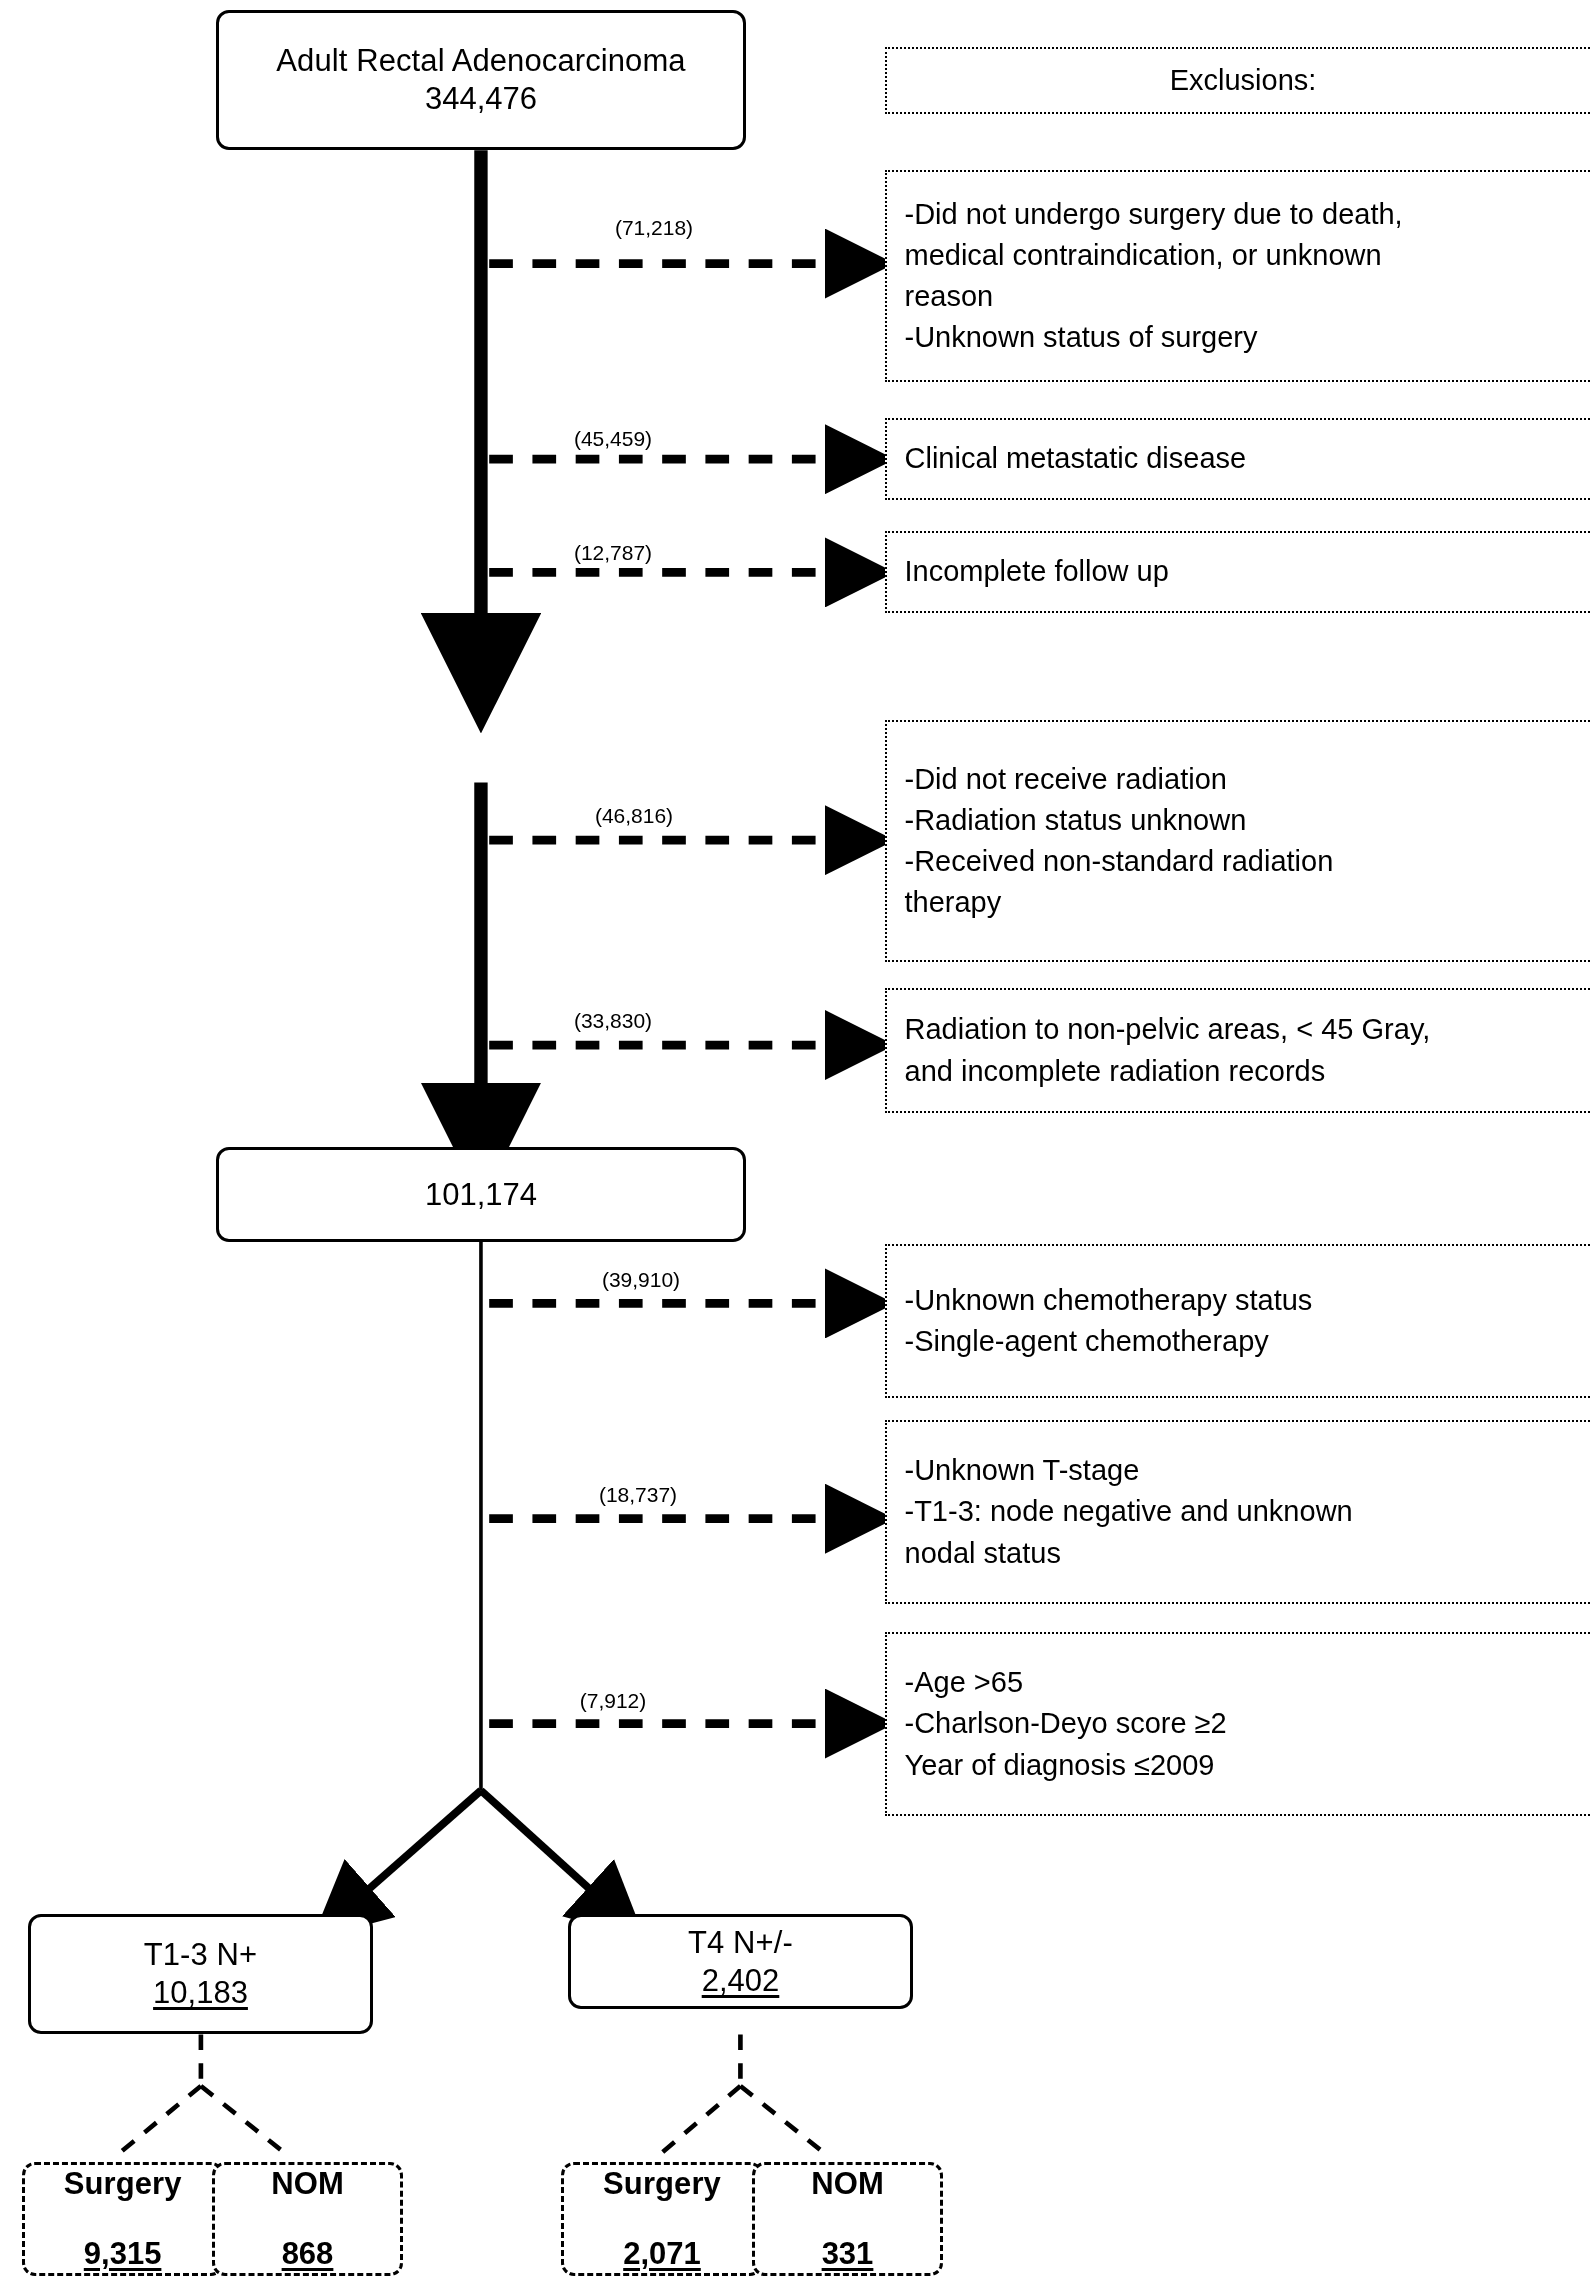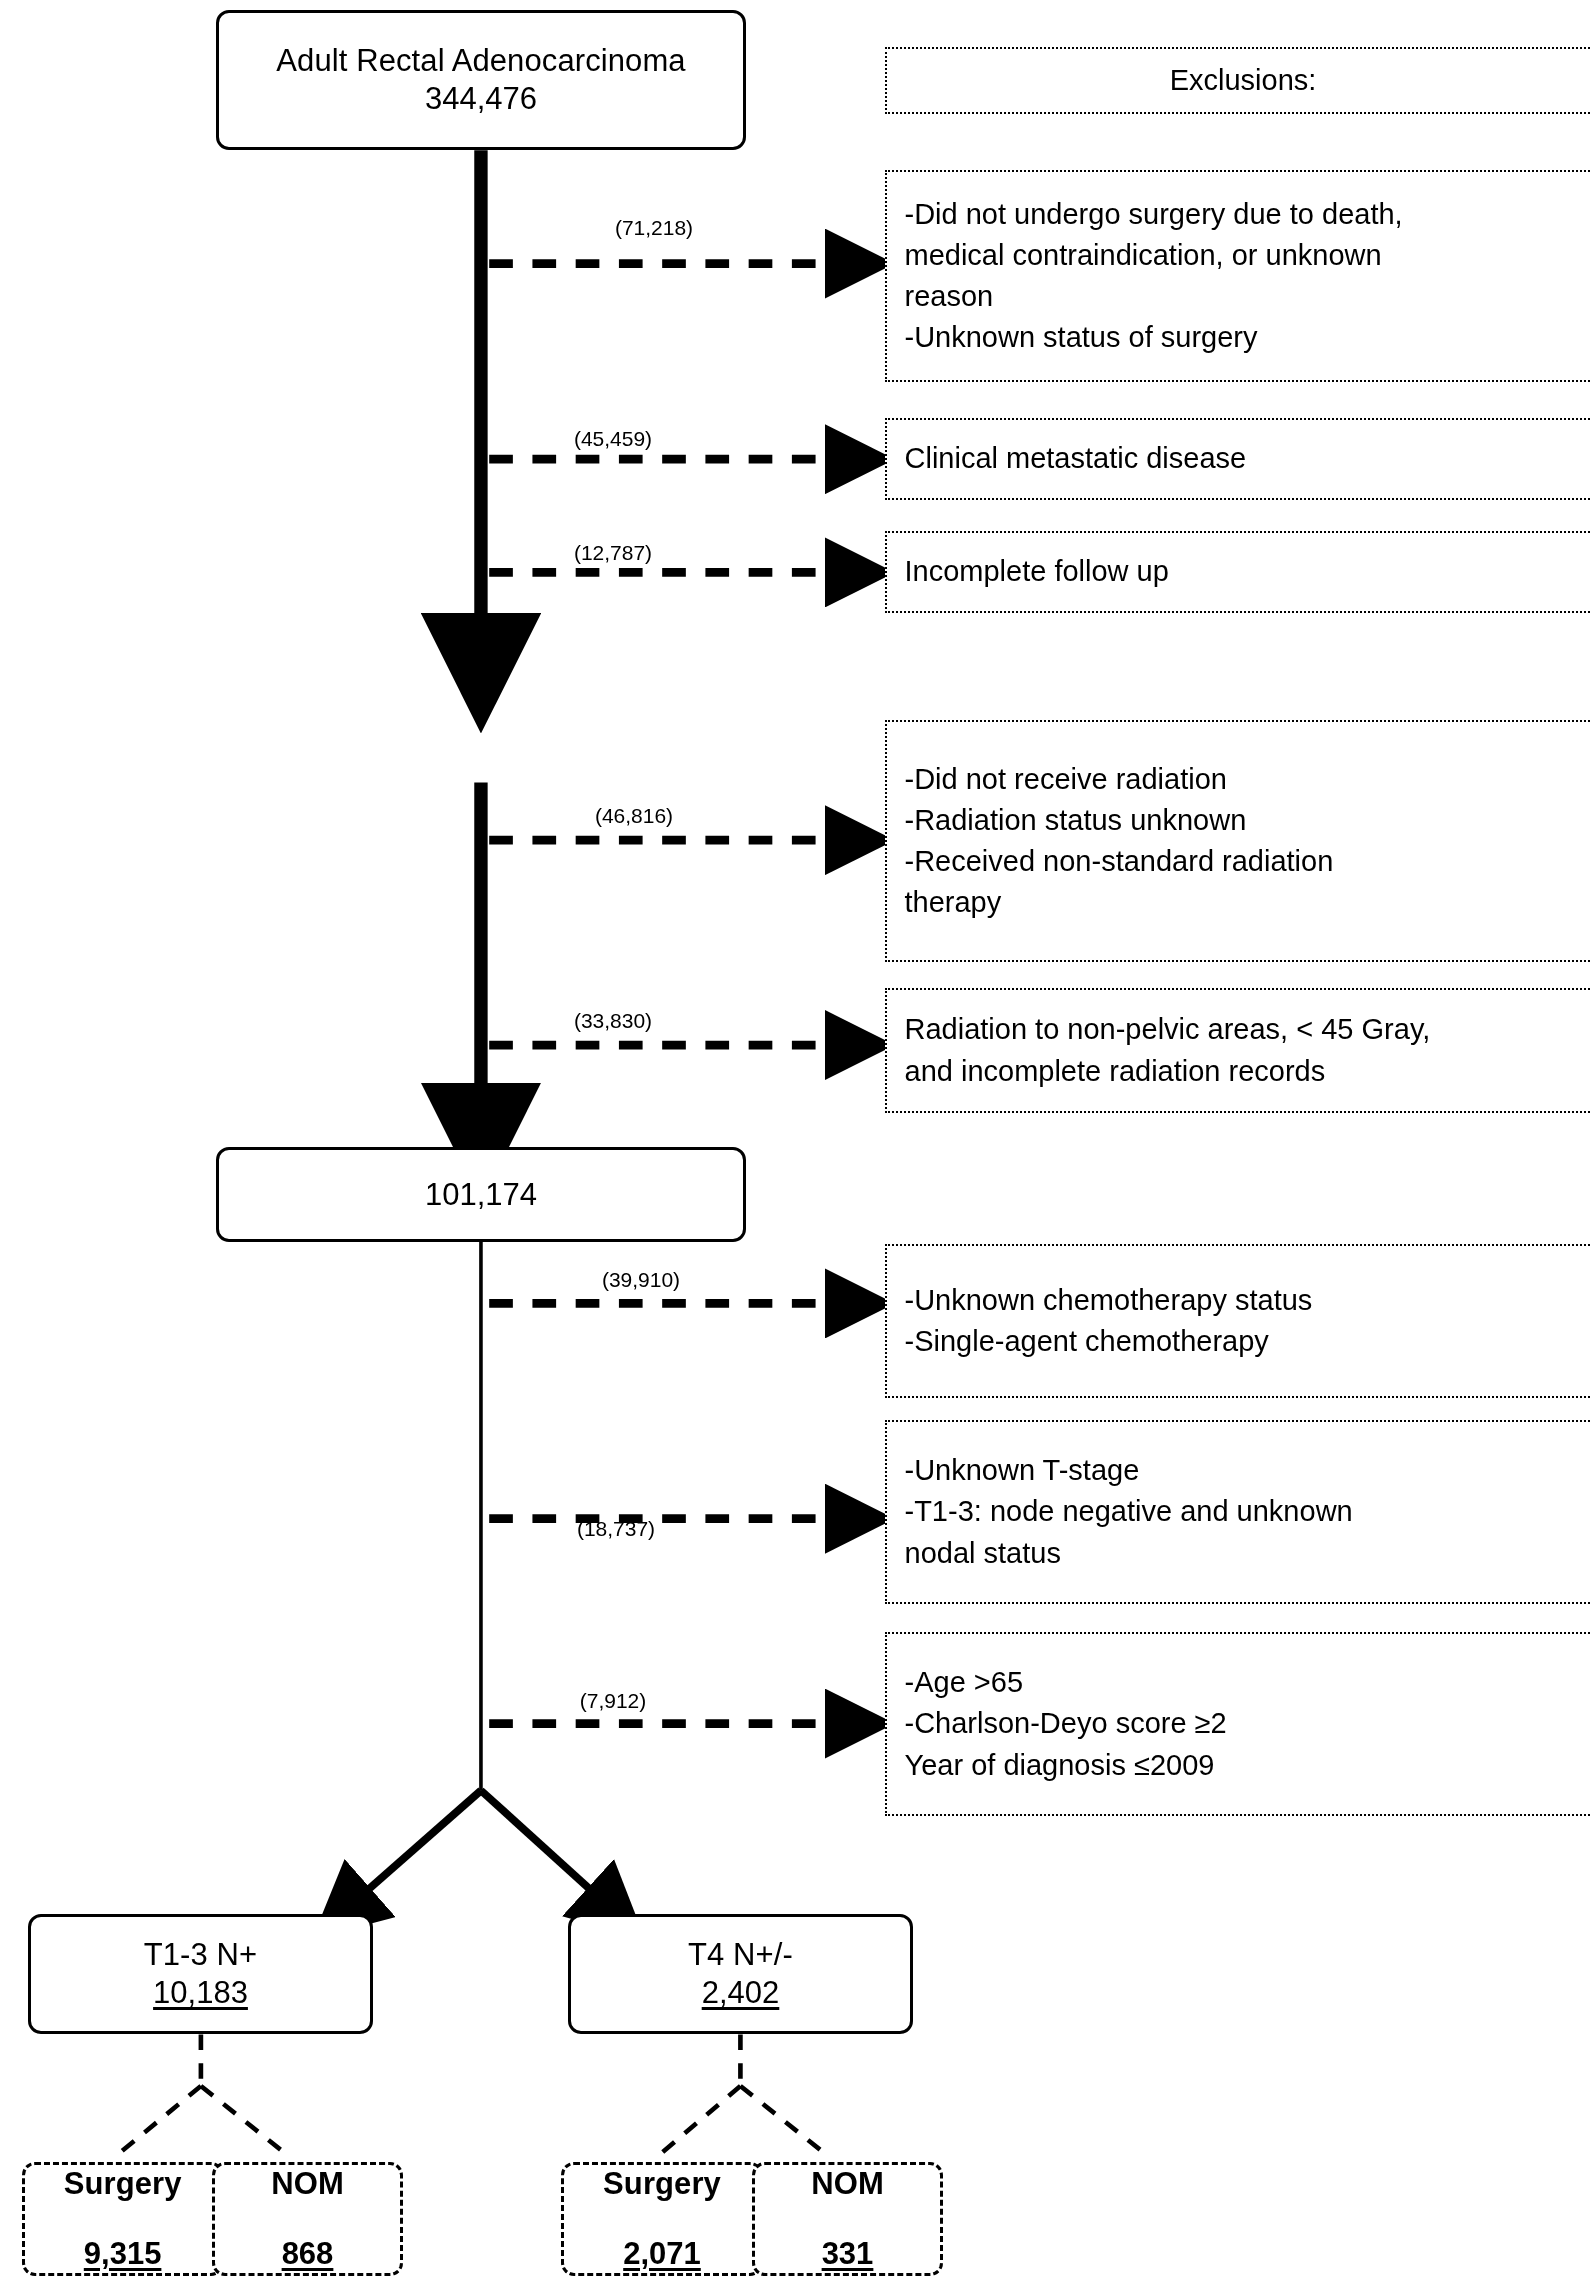--- a/index.html
+++ b/index.html
@@ -87,21 +87,21 @@
 
   <div class="node solid-box" style="left:216px;top:1147px;width:530px;height:95px;">
     <div class="count-line">101,174</div>
   </div>
 
   <div class="node solid-box" style="left:28px;top:1914px;width:345px;height:120px;">
     <div class="title-line">T1-3 N+</div>
     <div class="count-line count-underline">10,183</div>
   </div>
 
-  <div class="node solid-box" style="left:568px;top:1914px;width:345px;height:120px;">
+  <div class="node solid-box" style="left:568px;top:1914px;width:345px;height:95px;">
     <div class="title-line">T4 N+/-</div>
     <div class="count-line count-underline">2,402</div>
   </div>
 
   <div class="node dashed-box" style="left:21.6px;top:2162px;width:202px;height:114px;">
     <div class="title-line bold">Surgery</div>
     <div class="count-line bold count-underline">9,315</div>
   </div>
 
   <div class="node dashed-box" style="left:212px;top:2162px;width:191px;height:114px;">
@@ -166,17 +166,17 @@
     <div>-Charlson-Deyo score ≥2</div>
     <div>Year of diagnosis ≤2009</div>
   </div>
 
   <div class="wire-label" style="left:556px;top:216px;width:196px;">(71,218)</div>
   <div class="wire-label" style="left:515px;top:427px;width:196px;">(45,459)</div>
   <div class="wire-label" style="left:515px;top:541px;width:196px;">(12,787)</div>
   <div class="wire-label" style="left:536px;top:804px;width:196px;">(46,816)</div>
   <div class="wire-label" style="left:515px;top:1009px;width:196px;">(33,830)</div>
   <div class="wire-label" style="left:543px;top:1268px;width:196px;">(39,910)</div>
-  <div class="wire-label" style="left:518px;top:1483px;width:196px;margin-top:34px;">(18,737)</div>
+  <div class="wire-label" style="left:540px;top:1483px;width:196px;">(18,737)</div>
   <div class="wire-label" style="left:515px;top:1689px;width:196px;">(7,912)</div>
 
 </div>
 
 
 </body></html>

